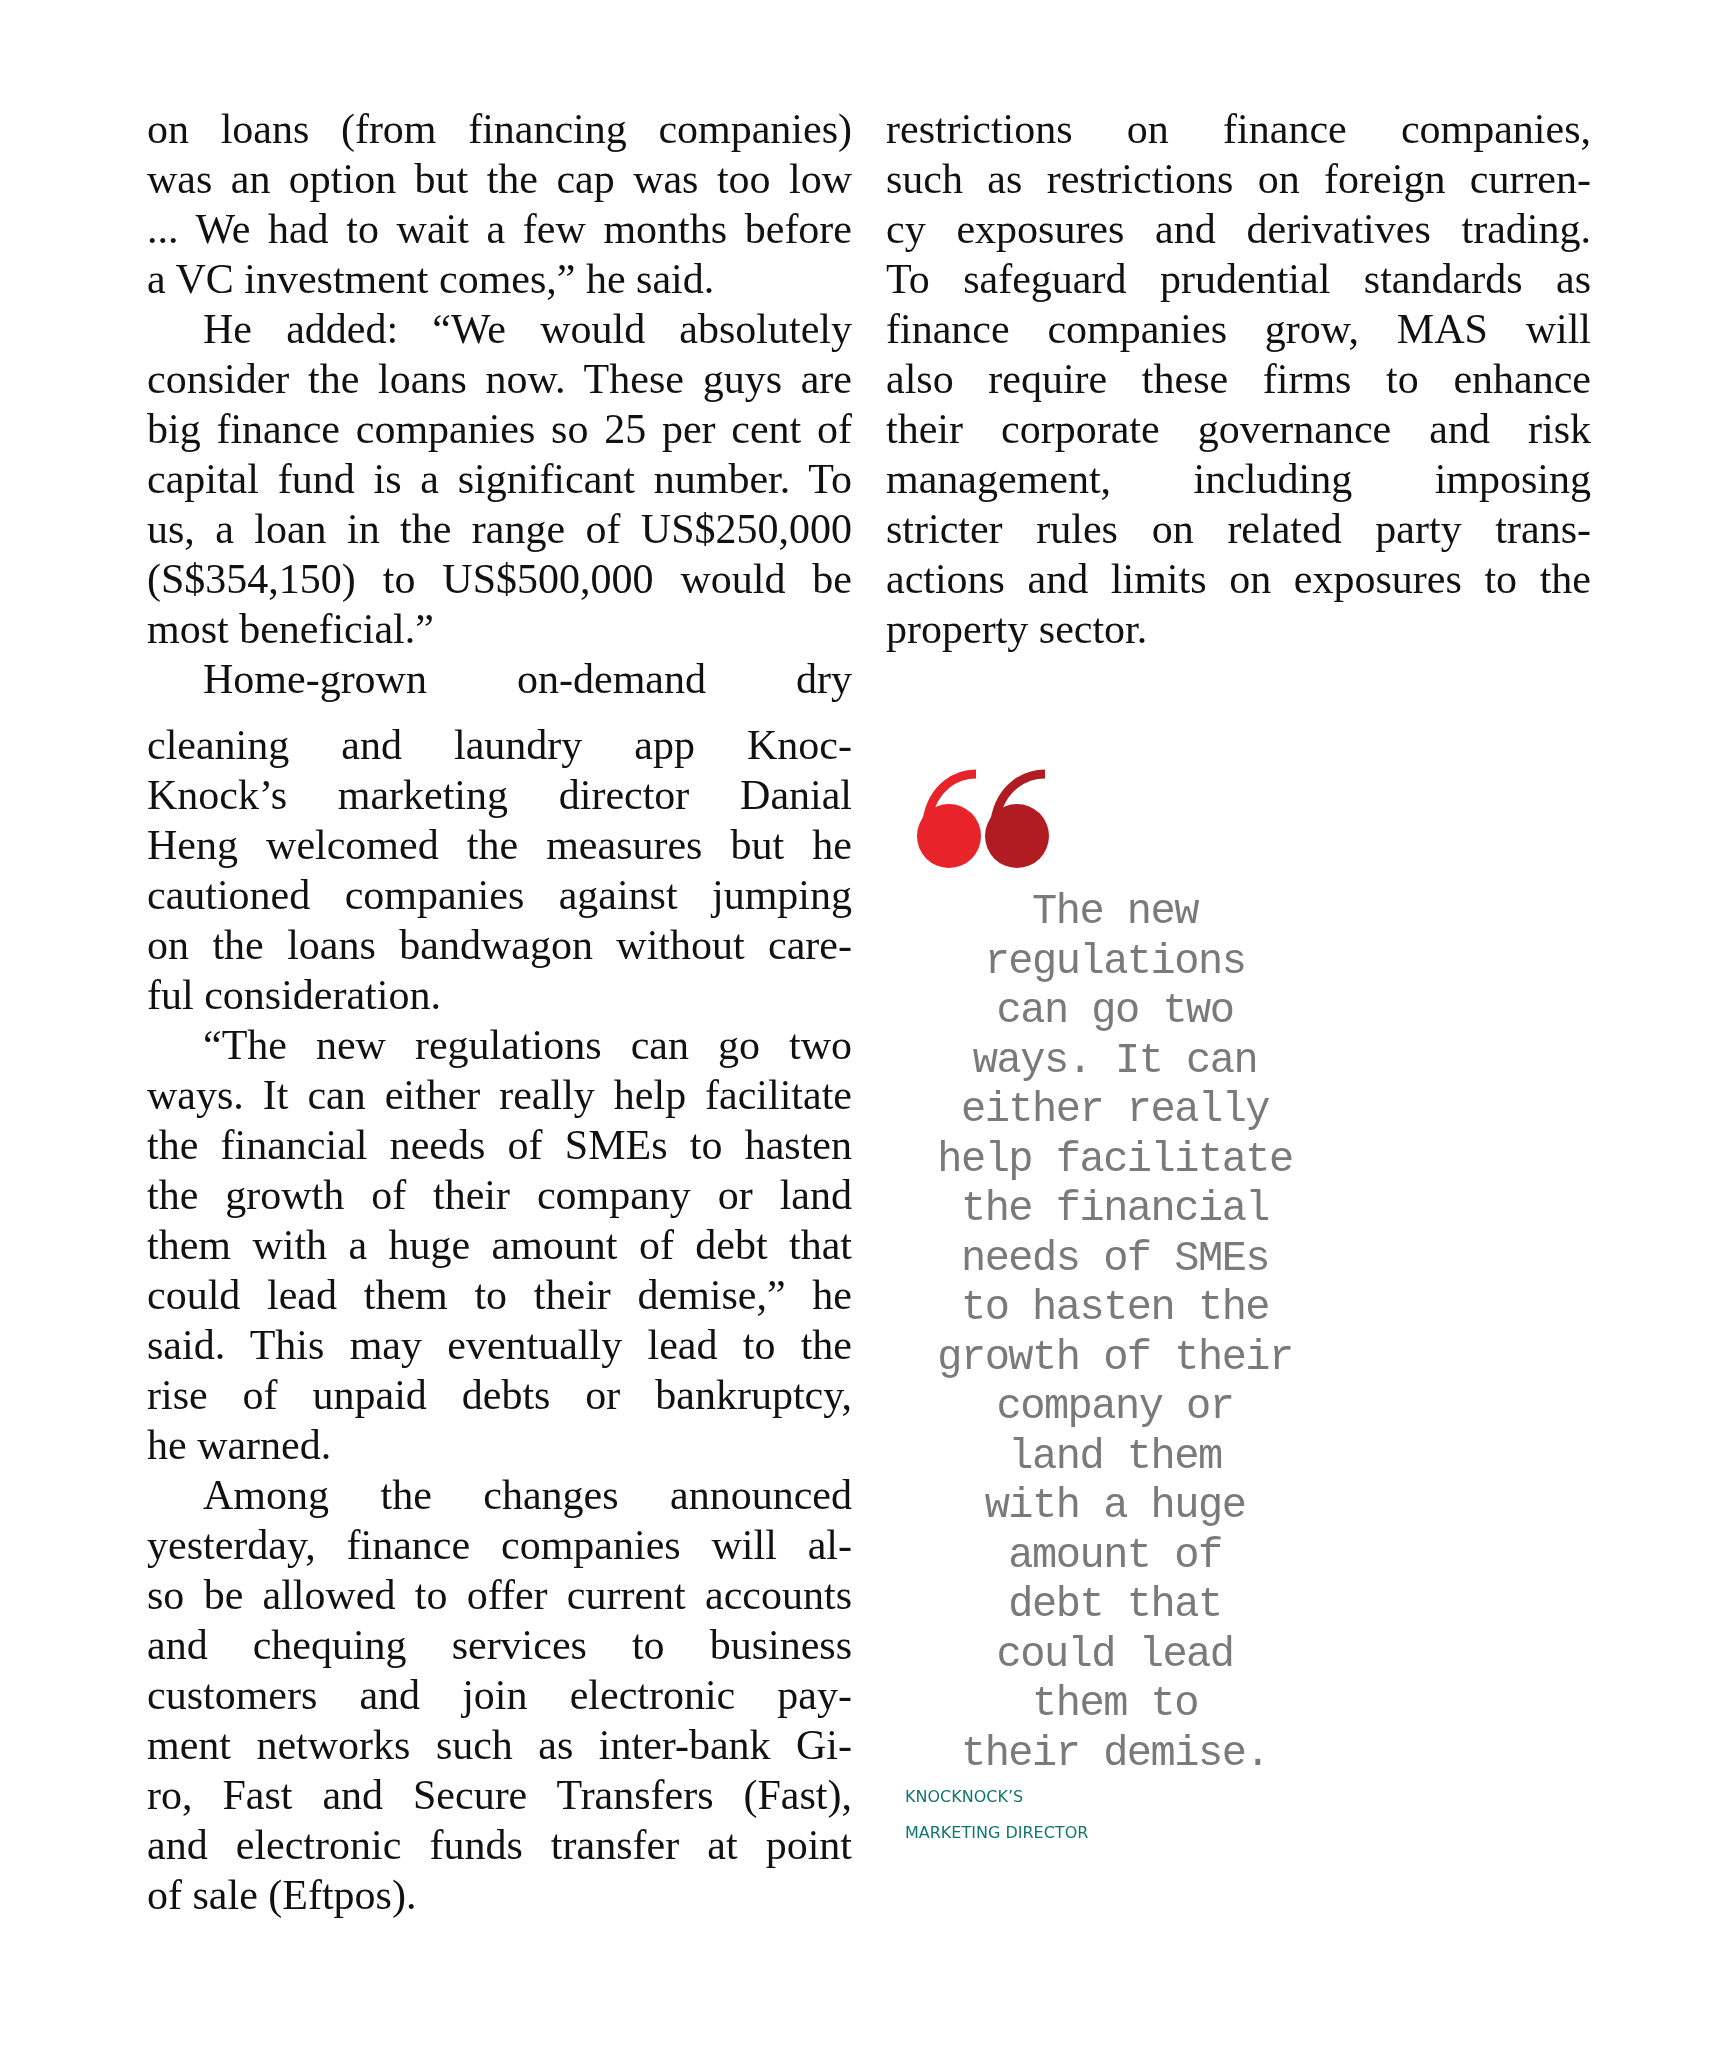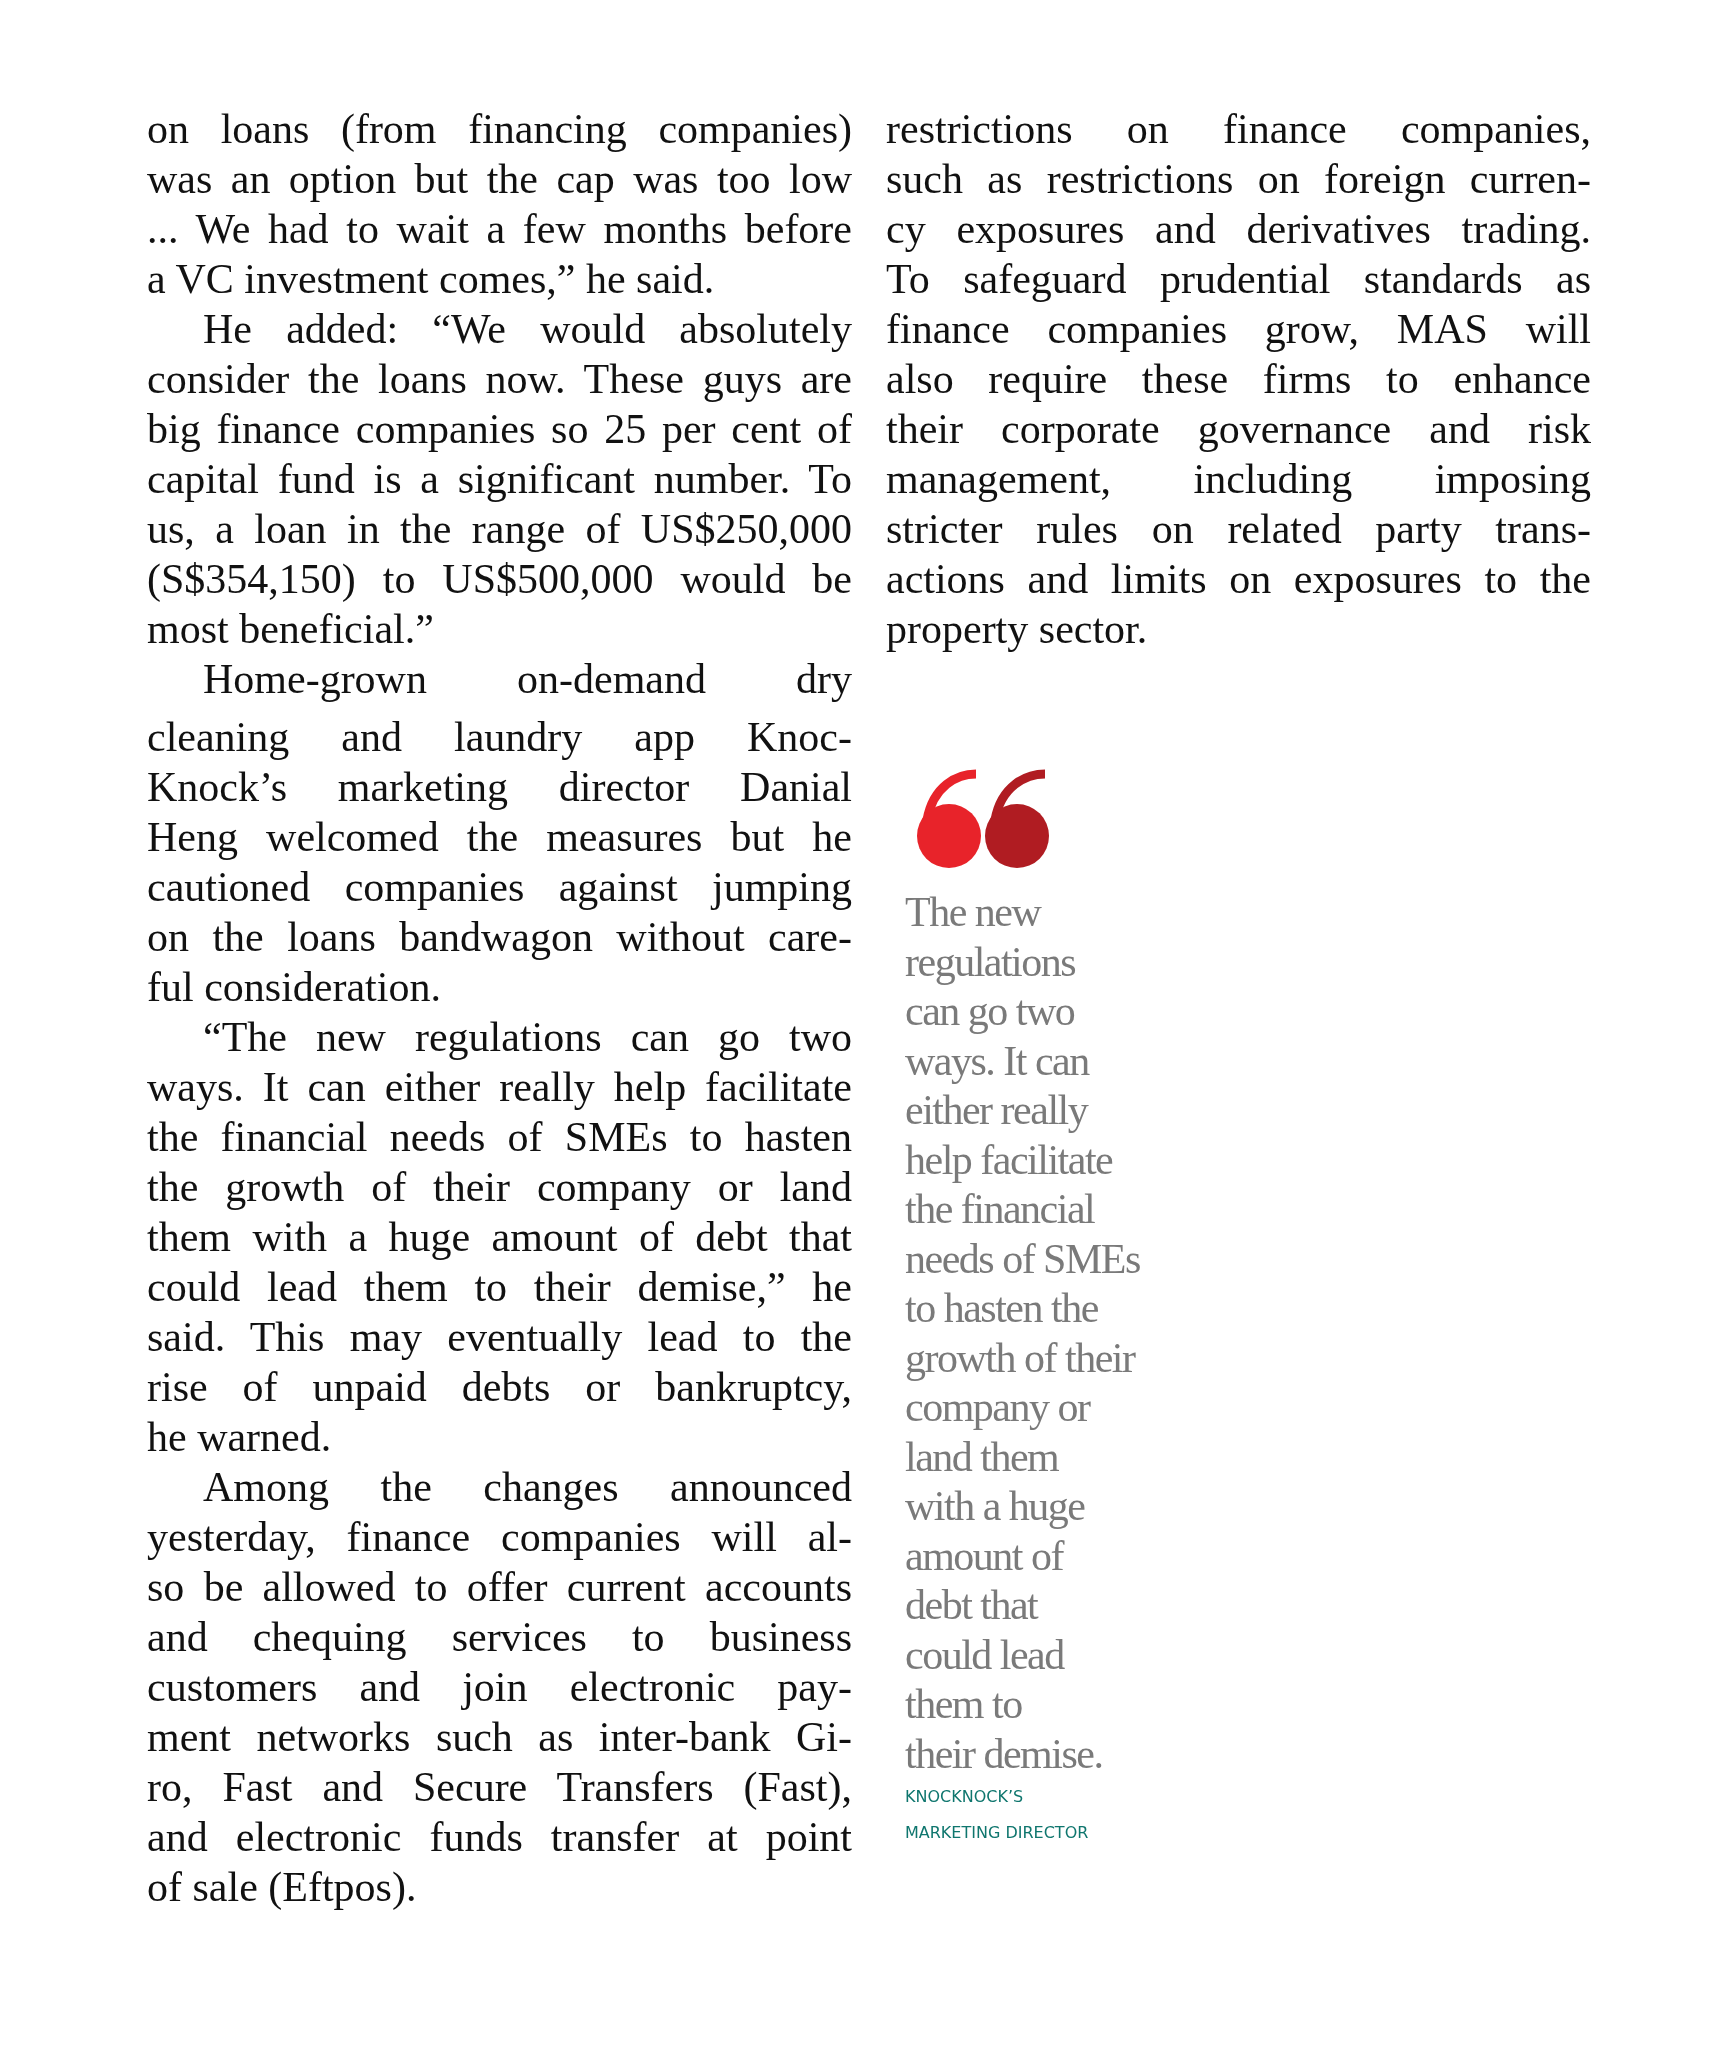--- a/index.html
+++ b/index.html
@@ -17,31 +17,32 @@
   .line {
     display: block;
     white-space: nowrap;
     text-align: justify;
     text-align-last: justify;
     height: 50px;
     overflow: visible;
   }
   .line.last { text-align-last: left; }
   .line.indent { padding-left: 56px; }
-  .line.gap-after { margin-bottom: 8px; }
+  .line.gap-after { margin-bottom: 16px; }
 
   .pullquote { position: absolute; left: 905px; top: 760px; width: 420px; }
   .quote-mark { display: block; width: 150px; height: 120px; }
   .pq-text {
     margin-top: 8px;
-    font-family: Liberation Serif, serif;
+    font-family: Liberation Mono, monospace;
     font-size: 42px;
     line-height: 49.5px;
     color: #7a7a7a;
     letter-spacing: -1.5px;
+    text-align: center;
   }
   .pq-line { display: block; white-space: nowrap; }
   .attr-name {
     margin-top: 14px;
     font-family: "DejaVu Sans", "Liberation Sans", sans-serif;
     font-weight: bold;
     font-size: 30px;
     line-height: 40px;
     color: #111111;
     letter-spacing: -0.5px;

